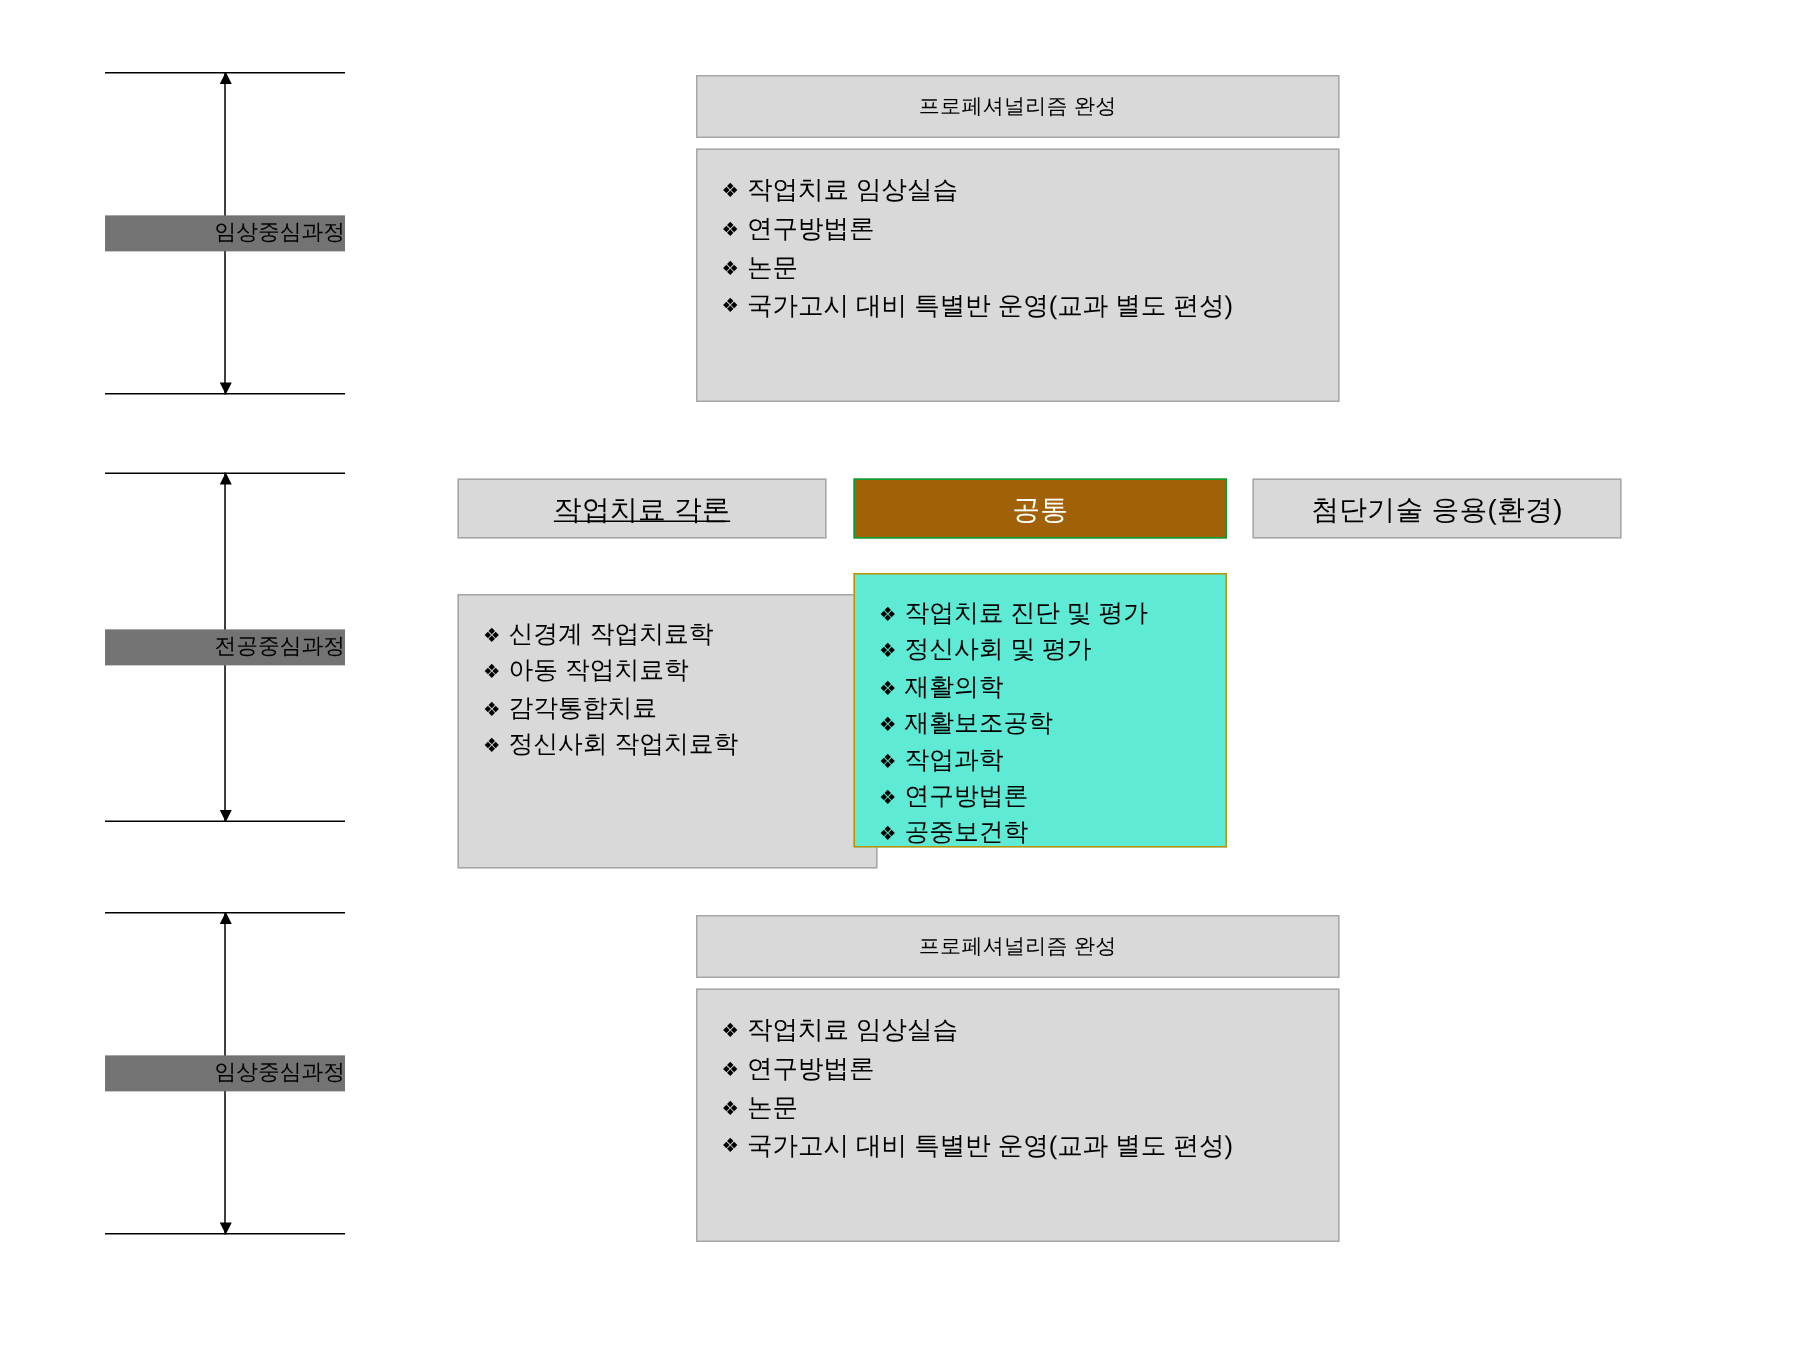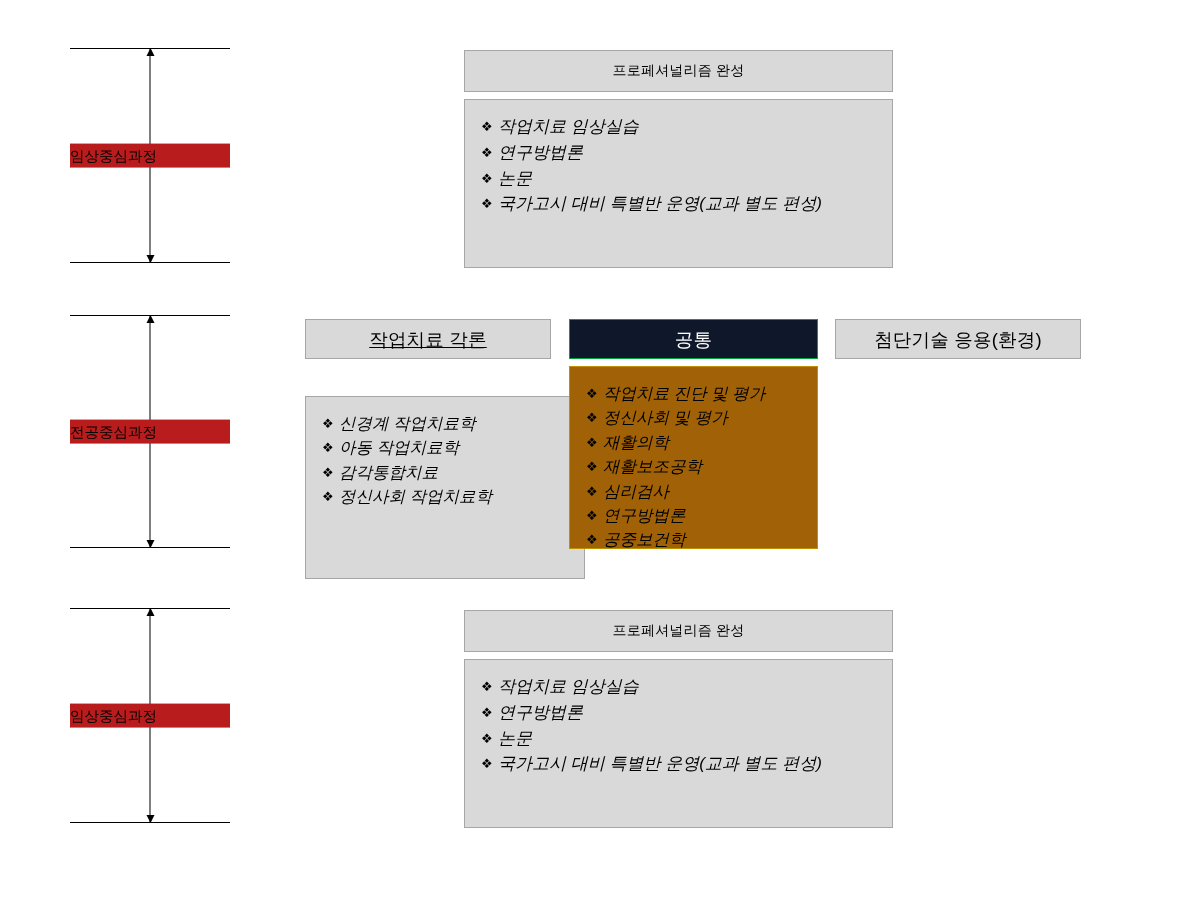--- a/index.html
+++ b/index.html
@@ -66,73 +66,73 @@
     bottom: 0;
     border-top: 8px solid #000;
   }
 
   .axis-label {
     position: absolute;
     left: 0;
     width: 100%;
     top: 50%;
     transform: translateY(-50%);
-    text-align: left;
+    text-align: right;
     font-size: 14.5px;
     line-height: 1.3;
-    background: #b91c1c;
+    background: #737373;
     padding: 3px 0;
     white-space: nowrap;
   }
 
   
   .hdr {
     position: absolute;
     background: #d9d9d9;
     border: 1px solid #a6a6a6;
     box-sizing: border-box;
     display: flex;
     align-items: center;
     justify-content: center;
     font-size: 14px;
     letter-spacing: 0.2px;
   }
   .hdr.green {
-    background: #0f172a;
+    background: #a16207;
     border-color: #00a23a;
     color: #ffffff;
   }
   .hdr.small {
     font-size: 18.5px;
   }
 
   .body {
     position: absolute;
     background: #d9d9d9;
     border: 1px solid #a6a6a6;
     box-sizing: border-box;
     padding: 14px 16px;
   }
   .body.yellow {
-    background: #a16207;
+    background: #5eead4;
     border-color: #bf9000;
+    margin-top: 16px;
   }
 
   .body ul {
     list-style: none;
     margin: 0;
     padding: 0;
   }
   .body li {
     position: relative;
     padding-left: 17px;
     font-size: 17px;
     line-height: 1.52;
     white-space: nowrap;
-    font-style: italic;
   }
   .body li::before {
     content: "\2756";
     position: absolute;
     left: 0;
     top: 0;
     font-size: 13px;
     line-height: 1.95;
   }
   .body.tight li {
@@ -189,21 +189,21 @@
   </div>
 
   <div class="hdr small green" style="left:569px; top:319px; width:249px; height:40px;">공통</div>
 
   <div class="body yellow tight" style="left:569px; top:366px; width:249px; height:183px;">
     <ul>
       <li>작업치료 진단 및 평가</li>
       <li>정신사회 및 평가</li>
       <li>재활의학</li>
       <li>재활보조공학</li>
-      <li>심리검사</li>
+      <li>작업과학</li>
       <li>연구방법론</li>
       <li>공중보건학</li>
     </ul>
   </div>
 
   <div class="hdr small" style="left:835px; top:319px; width:246px; height:40px;">첨단기술 응용(환경)</div>
 
 
   <div class="hdr" style="left:464px; top:610px; width:429px; height:42px;">프로페셔널리즘 완성</div>
 

